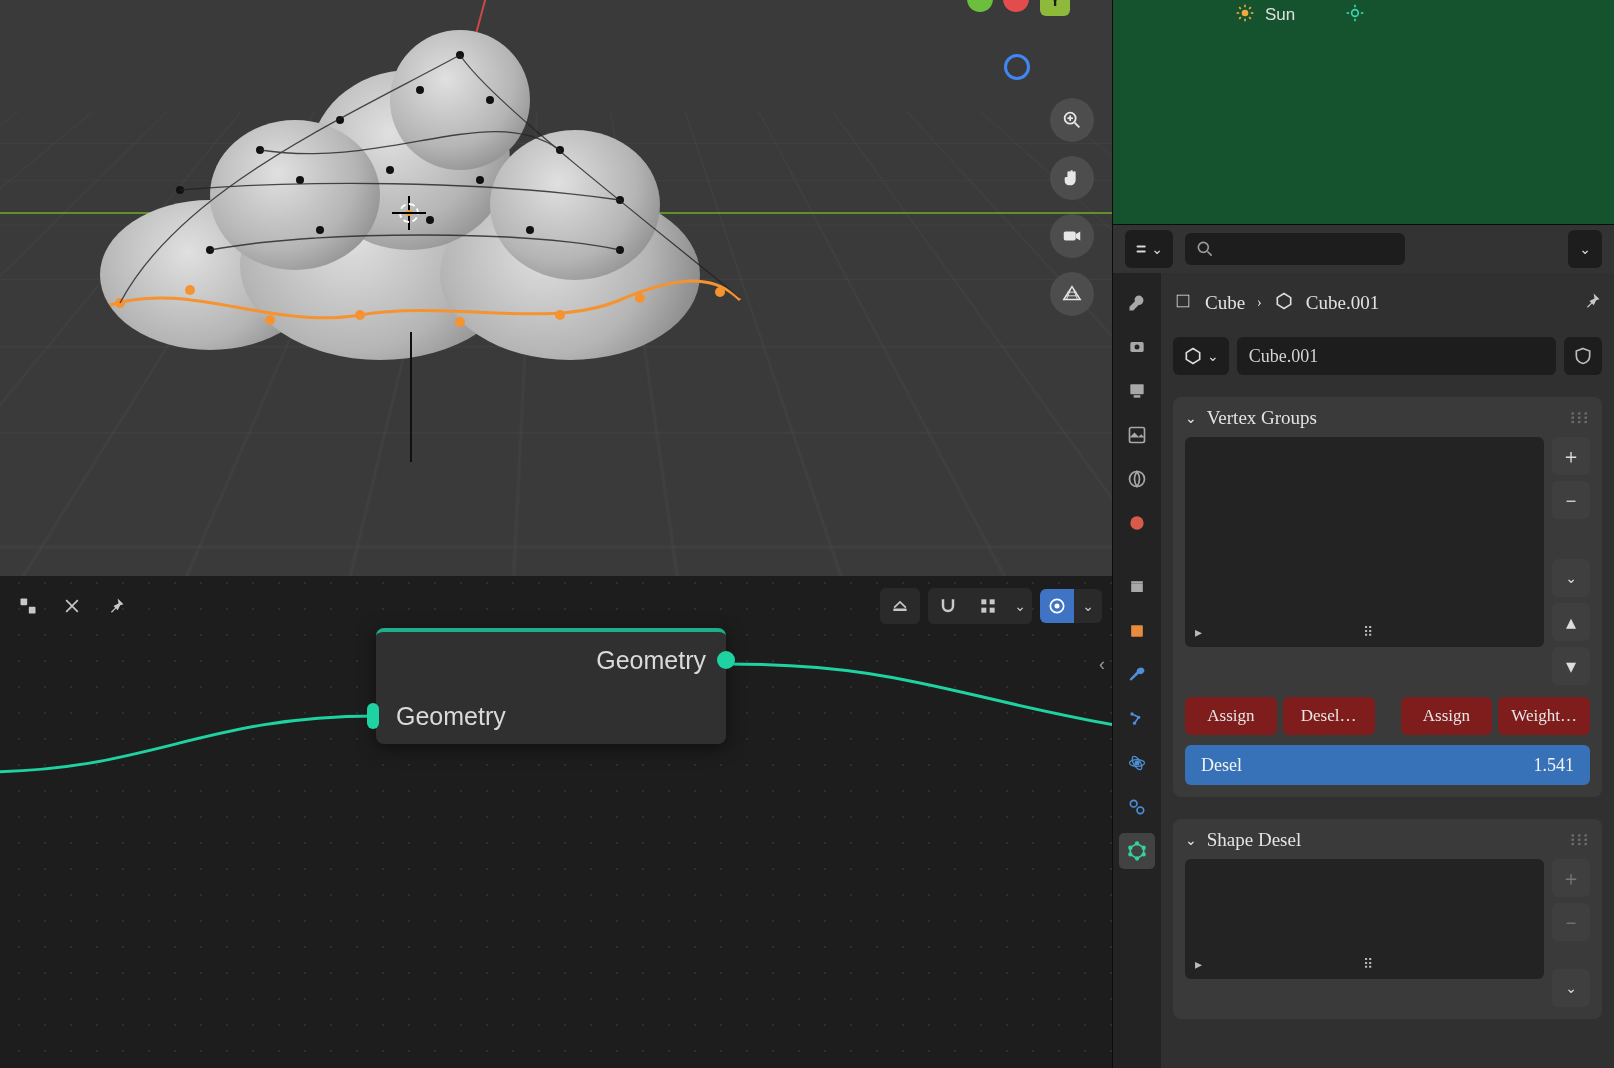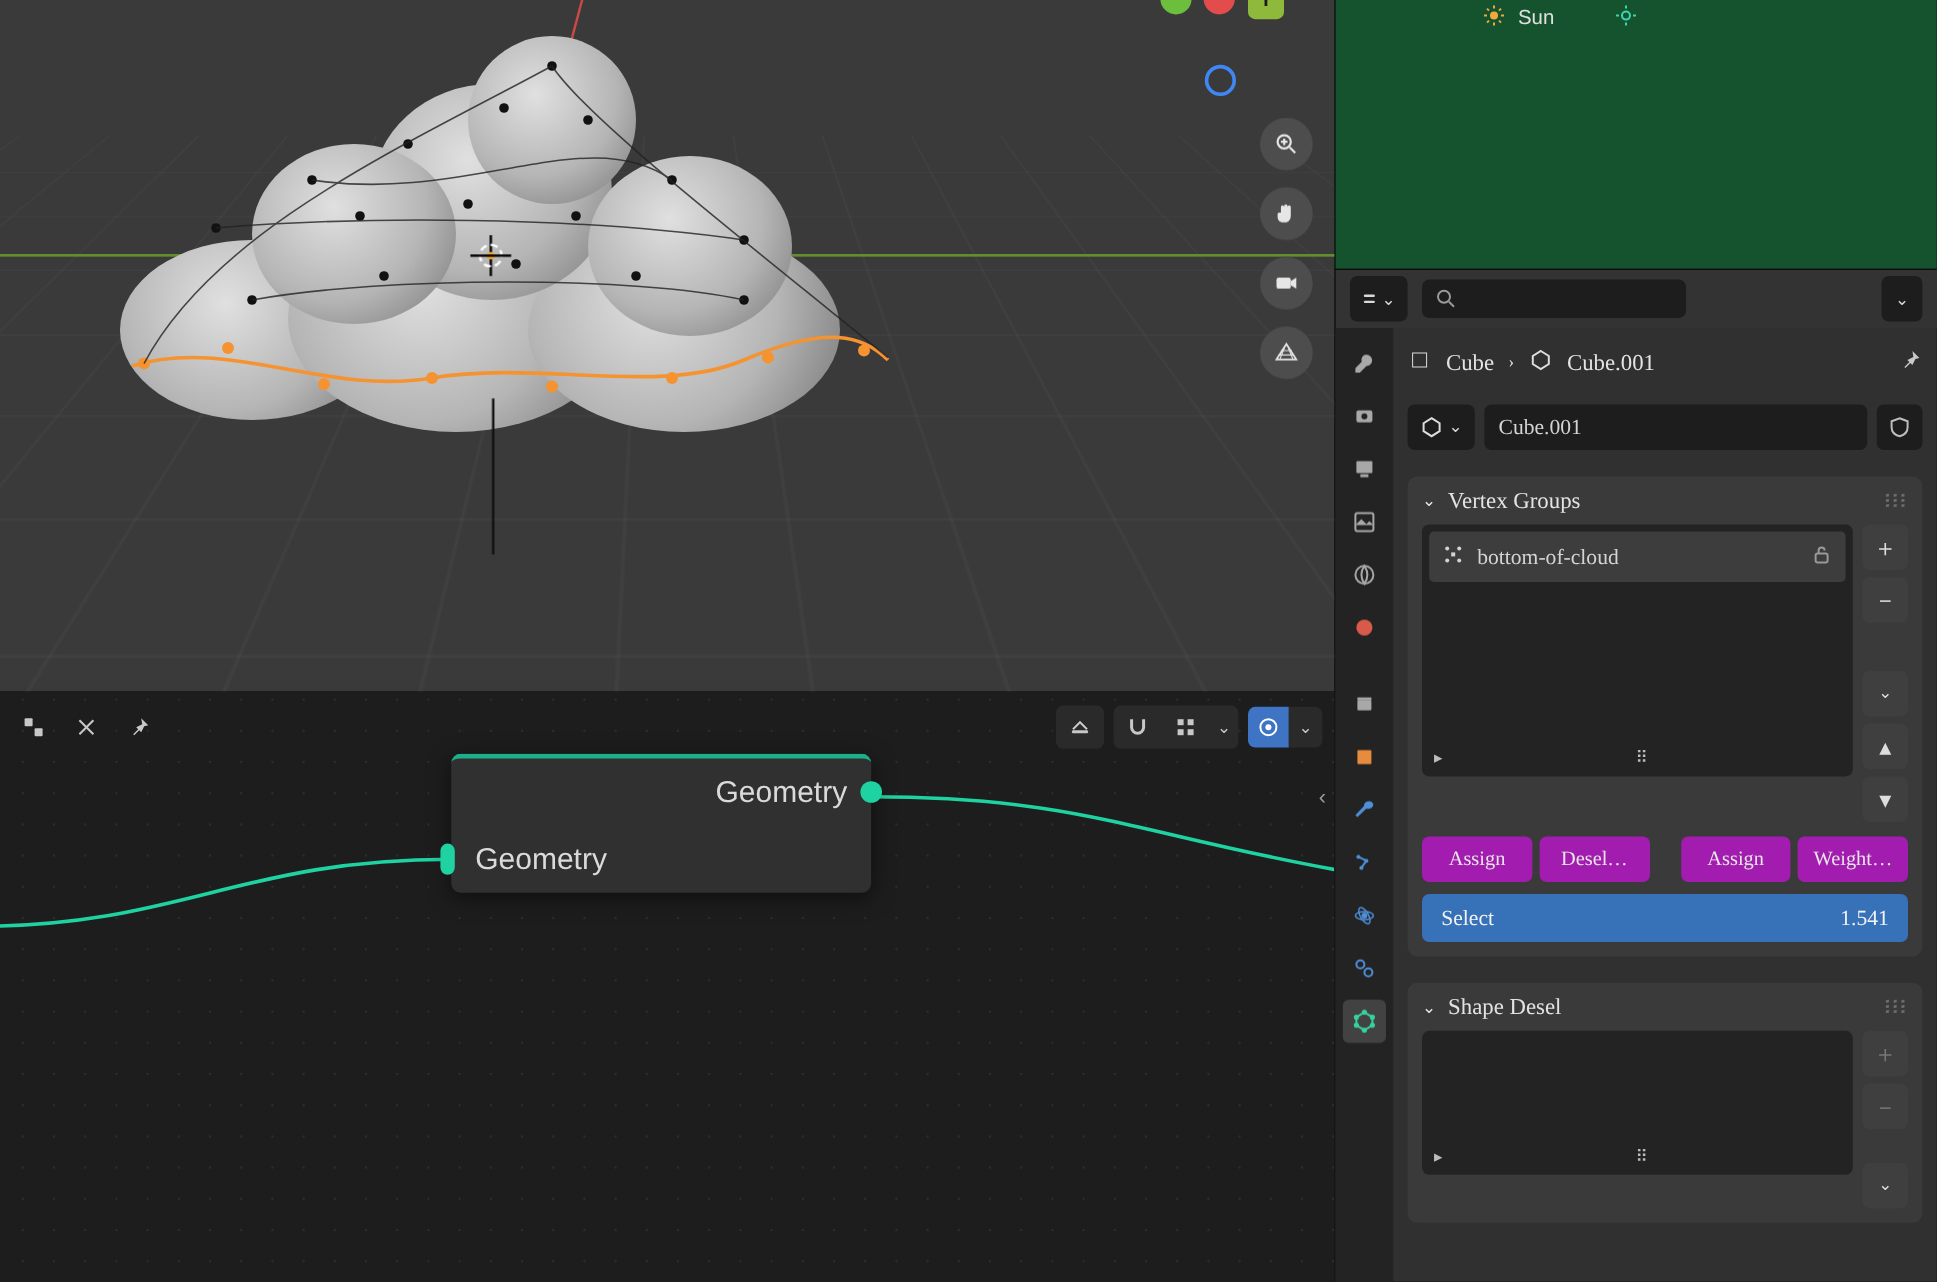--- a/index.html
+++ b/index.html
@@ -380,21 +380,21 @@
     font-size:20px;
   }
 
   .btn-row {
     display:flex; gap:6px;
     margin-top:12px;
   }
   .btn {
     flex:1;
     height:38px;
-    background:#a21caf;
+    background:#7f1d1d;
     border-radius:6px;
     display:flex; align-items:center; justify-content:center;
     font-size:17px;
     color:#e7e7e7;
     cursor:pointer;
     overflow:hidden; white-space:nowrap; text-overflow:ellipsis;
     padding:0 8px;
   }
 
   .weight-field {
@@ -779,38 +779,20 @@
     </div>
 
     <div class="panel">
       <div class="panel-header">
         <span class="chev">⌄</span>
         <span>Vertex Groups</span>
         <span class="drag">፧፧፧</span>
       </div>
       <div class="list-wrap">
         <div class="listbox">
-          <div class="list-item">
-            <span>
-              <svg class="ico" viewBox="0 0 24 24">
-                  <circle cx="6" cy="6" r="2"></circle>
-                  <circle cx="18" cy="6" r="2"></circle>
-                  <circle cx="6" cy="18" r="2"></circle>
-                  <circle cx="18" cy="18" r="2"></circle>
-                  <rect x="10" y="10" width="4" height="4"></rect>
-                </svg>
-            </span>
-            <span>bottom-of-cloud</span>
-            <span class="list-lock">
-              <svg class="ico" viewBox="0 0 24 24" style="fill:none;stroke:#999;stroke-width:2">
-                  <rect x="6" y="11" width="12" height="9" rx="2"></rect>
-                  <path d="M9 11V8a3 3 0 016 0"></path>
-                </svg>
-            </span>
-          </div>
           <div class="list-footer">
             <span>▸</span>
             <span>⠿</span>
             <span></span>
           </div>
         </div>
         <div style="width:38px;display:flex;flex-direction:column;gap:6px;">
           <div class="sq-btn">＋</div>
           <div class="sq-btn">－</div>
           <div style="height:28px"></div>
@@ -832,21 +814,21 @@
         <div style="width:14px"></div>
         <div class="btn">
             <span>Assign</span>
           </div>
         <div class="btn">
             <span>Weight…</span>
           </div>
       </div>
 
       <div class="weight-field">
-        <span>Select</span>
+        <span>Desel</span>
         <span class="val">1.541</span>
       </div>
     </div>
 
     <div class="panel">
       <div class="panel-header">
         <span class="chev">⌄</span>
         <span>Shape Desel</span>
         <span class="drag">፧፧፧</span>
       </div>

